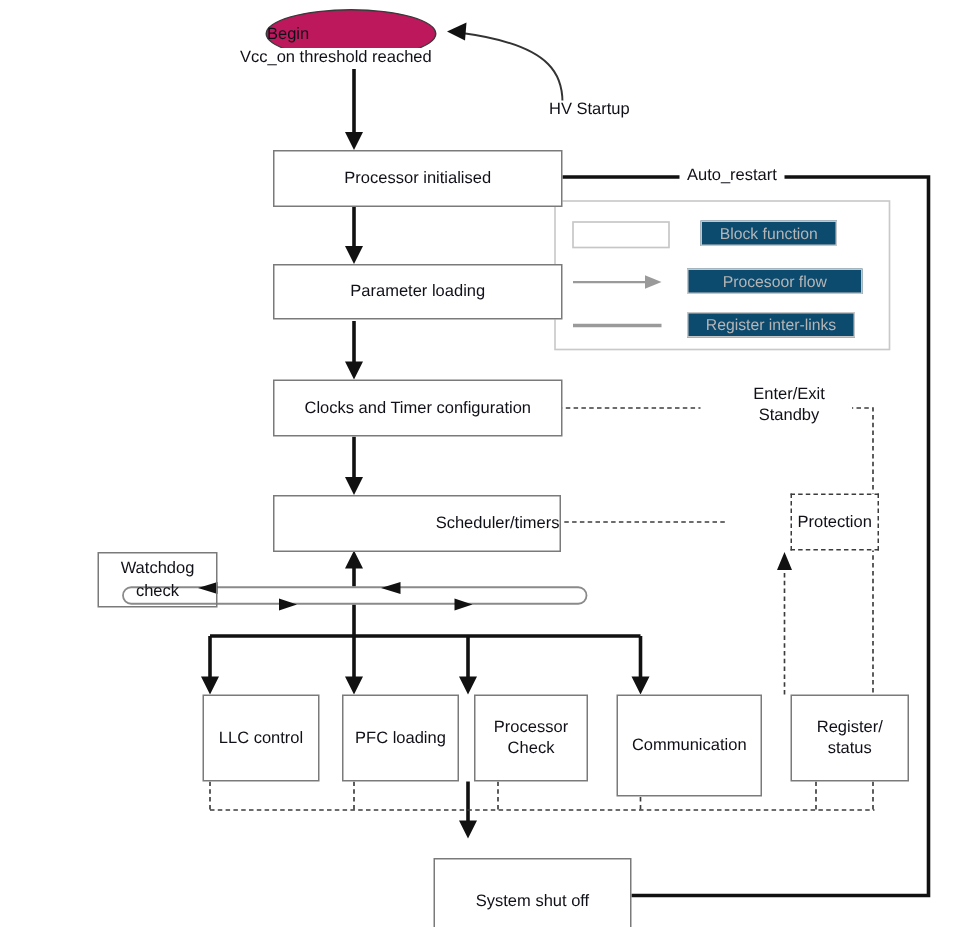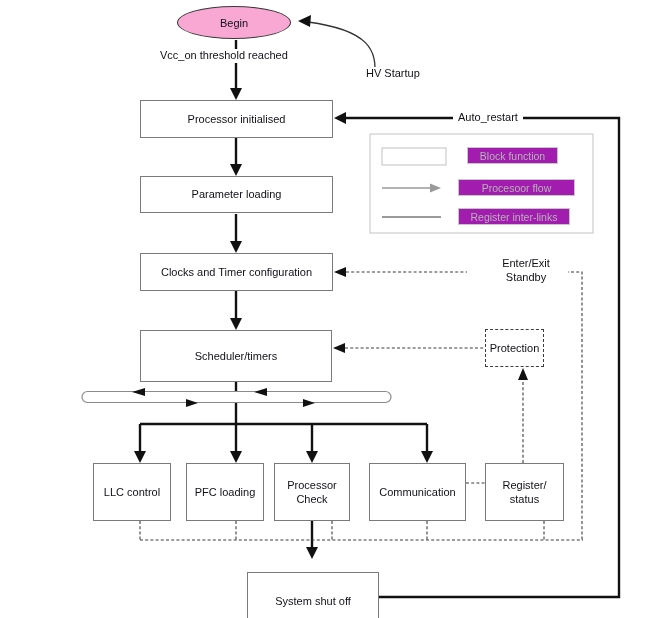--- a/index.html
+++ b/index.html
@@ -4,32 +4,32 @@
 <style>
   html,body{margin:0;padding:0;background:#ffffff;}
   #stage{
     position:relative;width:645px;height:618px;background:#ffffff;overflow:hidden;
     font-family:"Liberation Sans","DejaVu Sans",sans-serif;color:#101018;font-size:11px;
   }
   #wires{position:absolute;left:0;top:0;z-index:0;}
   .box{
     position:absolute;z-index:2;border:1px solid #7a7a7a;background:#ffffff;
     display:flex;flex-direction:column;align-items:center;justify-content:center;
-    text-align:center;line-height:1.3;box-sizing:border-box;
+    text-align:center;line-height:1.3;box-sizing:border-box;margin-left:42px;
   }
   .box.transparent{background:transparent;}
   .box.dashed{border:1px dashed #3c3c3c;}
   .ellipse{
     position:absolute;z-index:2;border:1.2px solid #3a3a3a;border-radius:50%;
-    background:#f9a8d4;display:flex;align-items:center;justify-content:center;box-sizing:border-box;
+    background:#be185d;display:flex;align-items:center;box-sizing:border-box;
   }
   .lbl{position:absolute;z-index:3;background:#ffffff;white-space:nowrap;line-height:1.25;}
   .lbl.center{text-align:center;white-space:normal;}
   .legend-lbl{
-    position:absolute;z-index:2;border:1px solid #c6c6c6;background:#a21caf;color:#b5b5b5;
+    position:absolute;z-index:2;border:1px solid #c6c6c6;background:#0c4a6e;color:#b5b5b5;
     display:flex;align-items:center;justify-content:center;box-sizing:border-box;font-size:10.5px;
   }
 </style>
 </head>
 <body>
 
 <div id="stage">
 
   <svg id="wires" width="645" height="618" viewBox="0 0 645 618">
 
@@ -101,57 +101,61 @@
       <path d="M382 188 H431" stroke="#9a9a9a" stroke-width="1.5" fill="none"></path>
       <polygon points="441,188 430,183.5 430,192.5" fill="#9a9a9a"></polygon>
       <path d="M382 217 H441" stroke="#9a9a9a" stroke-width="2.2" fill="none"></path>
     </g>
   </svg>
 
   <div class="ellipse" style="left:177px;top:6px;width:114px;height:33px;">
     <span>Begin</span>
   </div>
 
-  <div class="lbl" style="left:160px;top:49px;">Vcc_on threshold reached</div>
+  <div class="lbl" style="left:160px;top:32px;">Vcc_on threshold reached</div>
   <div class="lbl" style="left:366px;top:67px;">HV Startup</div>
   <div class="lbl" style="left:453px;top:111px;padding:0 5px;">Auto_restart</div>
   <div class="lbl center" style="left:484px;top:257px;width:84px;">
     <span>Enter/Exit</span><br>
     <span>Standby</span>
   </div>
 
   <div class="box" style="left:140px;top:100px;width:193px;height:38px;">
     <span>Processor initialised</span>
   </div>
   <div class="box" style="left:140px;top:176px;width:193px;height:37px;">
     <span>Parameter loading</span>
   </div>
   <div class="box" style="left:140px;top:253px;width:193px;height:38px;">
     <span>Clocks and Timer configuration</span>
   </div>
-  <div class="box" style="left:140px;top:330px;width:192px;height:52px;">
+  <div class="box" style="left:140px;top:330px;width:192px;height:38px;align-items:flex-end;">
     <span>Scheduler/timers</span>
   </div>
 
+  <div class="box transparent" style="left:23px;top:368px;width:80px;height:37px;">
+    <span>Watchdog</span>
+    <span>check</span>
+  </div>
 
   <div class="box dashed" style="left:485px;top:329px;width:59px;height:38px;">
     <span>Protection</span>
   </div>
 
   <div class="box" style="left:93px;top:463px;width:78px;height:58px;">
     <span>LLC control</span>
   </div>
   <div class="box" style="left:186px;top:463px;width:78px;height:58px;">
     <span>PFC loading</span>
   </div>
   <div class="box" style="left:274px;top:463px;width:76px;height:58px;">
     <span>Processor</span>
     <span>Check</span>
   </div>
-  <div class="box" style="left:369px;top:463px;width:97px;height:58px;">
+  <div class="box" style="left:369px;top:463px;width:97px;height:68px;">
     <span>Communication</span>
   </div>
   <div class="box" style="left:485px;top:463px;width:79px;height:58px;">
     <span>Register/</span>
     <span>status</span>
   </div>
 
   <div class="box" style="left:247px;top:572px;width:132px;height:58px;">
     <span>System shut off</span>
   </div>

